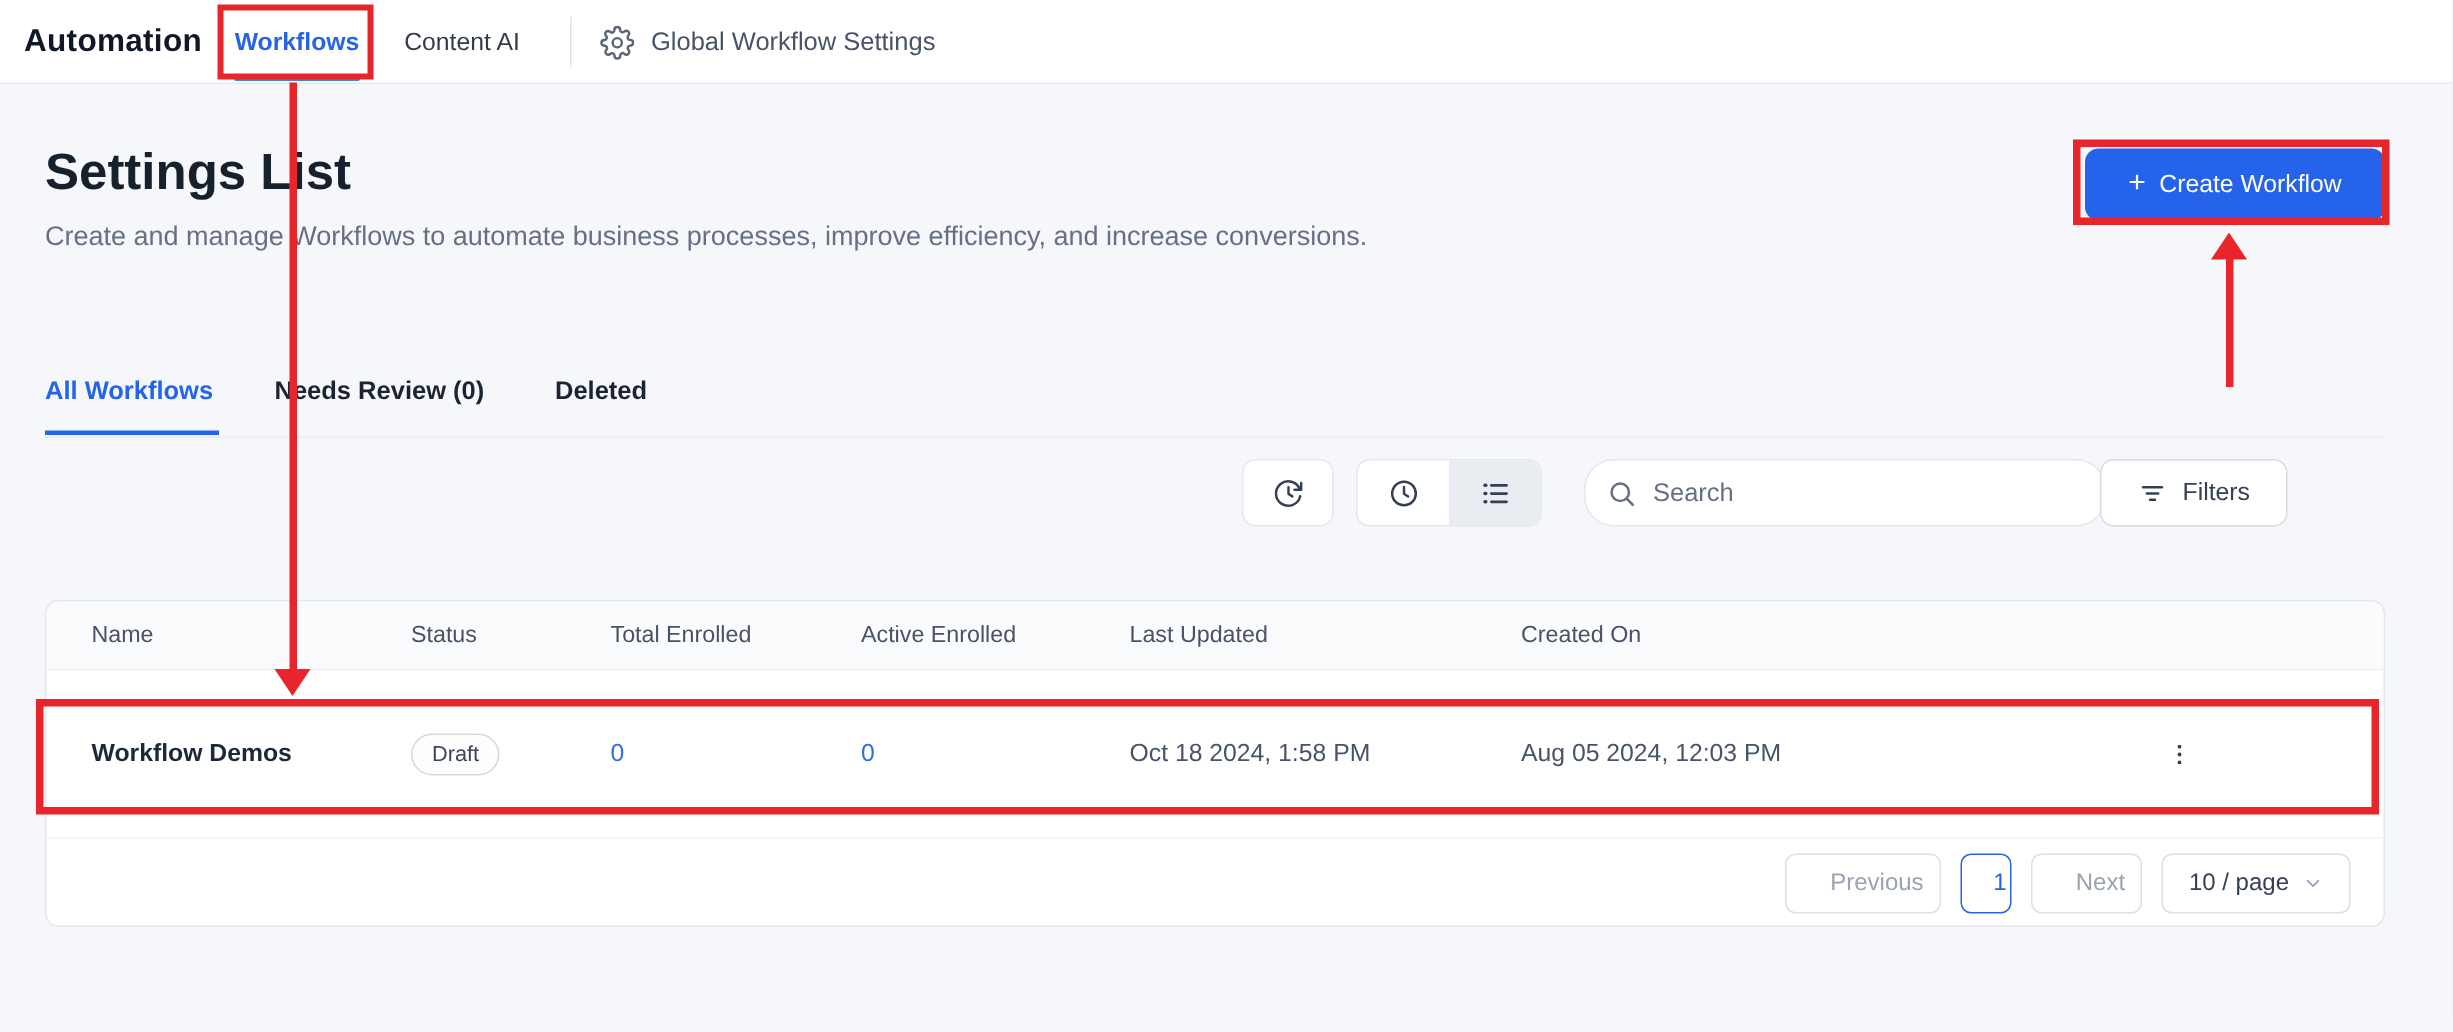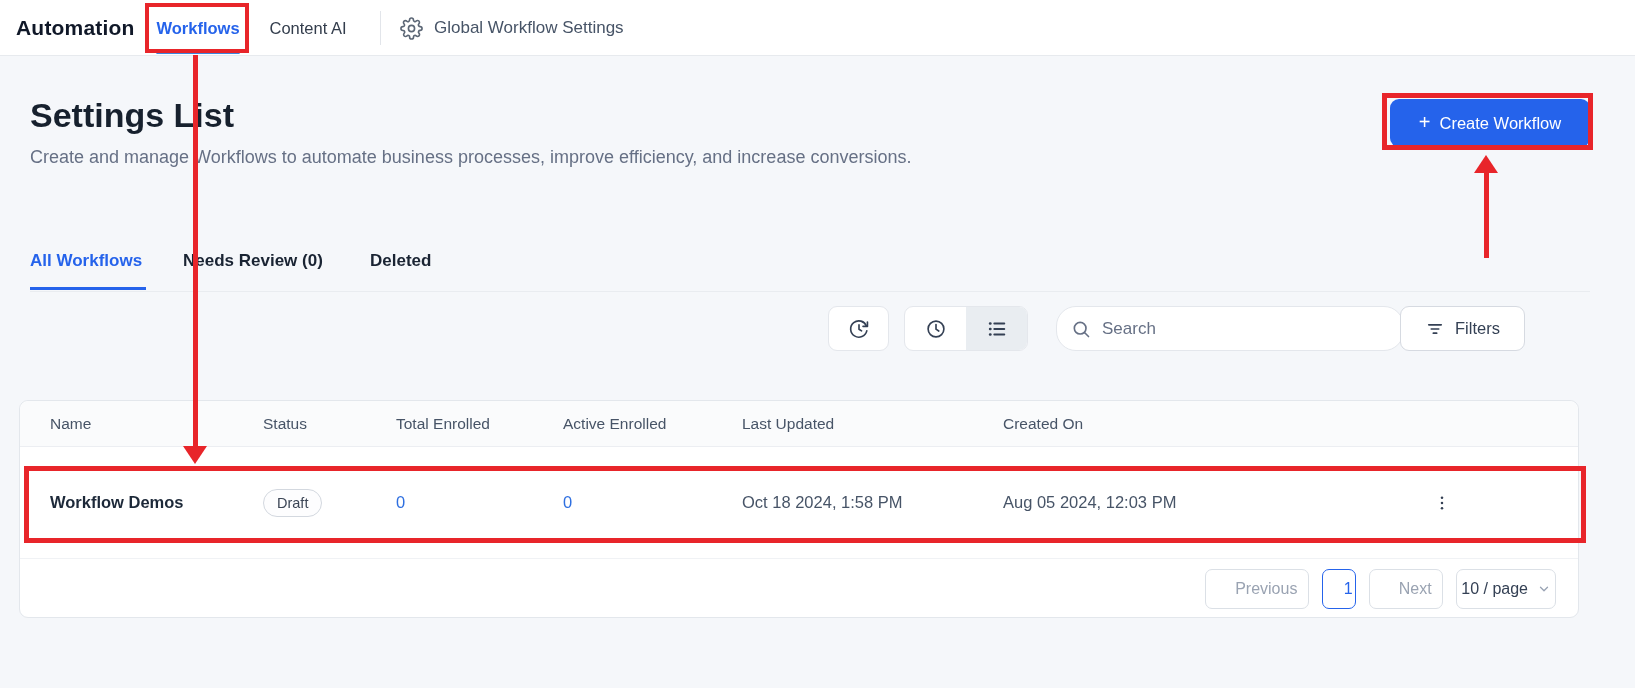--- a/index.html
+++ b/index.html
@@ -50,21 +50,21 @@
   .segment.selected { background:#e9edf1; }
   .search-box { position:absolute; left:1040px; top:306px; width:348px; height:45px; background:#fff;
                 border:1px solid #e4e7ec; border-radius:20px; display:flex; align-items:center; padding:0 14px; gap:9px;margin-left:16px; }
   .search-box svg { color:#667085; flex:none; }
   .search-box input { border:none; outline:none; flex:1; font-size:17px; color:#344054; background:transparent;
                 font-family:"Liberation Sans", sans-serif; }
   .search-box input::placeholder { color:#667085; }
   .btn-filters { position:absolute; left:1400px; top:306px; width:125px; height:45px; gap:10px; border-radius:9px; }
 
   
-  .card { position:absolute; left:19px; top:400px; width:1560px; height:218px; background:#fff;
+  .card { position:absolute; left:30px; top:400px; width:1560px; height:218px; background:#fff;
           border:1px solid #e3e7ec; border-radius:9px; }
   .tgrid { display:grid; grid-template-columns:213px 133px 167px 179px 261px 424px 1fr; align-items:center; padding:0 30px; }
   .thead { height:46px; background:#fafbfc; border-bottom:1px solid #eceef2; border-radius:9px 9px 0 0;
            font-size:15.5px; color:#475467; font-weight:500; }
   .trow { height:112px; border-bottom:1px solid #f0f2f5; }
   .cell-name { font-size:16.5px; font-weight:600; color:#1d2939; }
   .badge { display:inline-block; border:1px solid #d3d8df; background:#fdfdfe; border-radius:16px;
            padding:5px 13px; font-size:14.5px; color:#3c4656; }
   .cell-link { font-size:16.5px; color:#2e6fe0; cursor:pointer; }
   .cell-date { font-size:16.5px; color:#475467; }
@@ -73,21 +73,21 @@
                background:none; border:none; color:#344054; cursor:pointer; }
 
   
   .pagination { height:59px; display:flex; align-items:center; justify-content:flex-end; gap:13px; padding-right:22px; }
   .pg-btn { height:40px; background:#fff; border:1px solid #dbe0e6; border-radius:7px; display:flex;
             align-items:center; justify-content:center; font-size:16px; cursor:pointer;
             font-family:"Liberation Sans", sans-serif;padding-left:24px; }
   .pg-prev { width:104px; color:#9aa3b2; }
   .pg-page { width:34px; border-color:#2563eb; color:#2563eb; }
   .pg-next { width:74px; color:#9aa3b2; }
-  .pg-size { padding:0 4px; color:#344054; gap:9px; }
+  .pg-size { padding:0 17px; color:#344054; gap:9px; }
   .pg-size svg { color:#98a2b3; }
 
   
   .anno { position:absolute; z-index:50; pointer-events:none; }
   .anno-box { border:4px solid #e8252a; }
   .anno-box-workflows { left:145px; top:3px; width:104px; height:50px; }
   .anno-box-row { left:24px; top:466px; width:1562px; height:77px; border-width:5px; }
   .anno-box-create { left:1382px; top:93px; width:211px; height:57px; border-width:5px; }
   .anno-line { background:#e8252a; }
   .anno-line-1 { left:193px; top:55px; width:5px; height:391px; }

